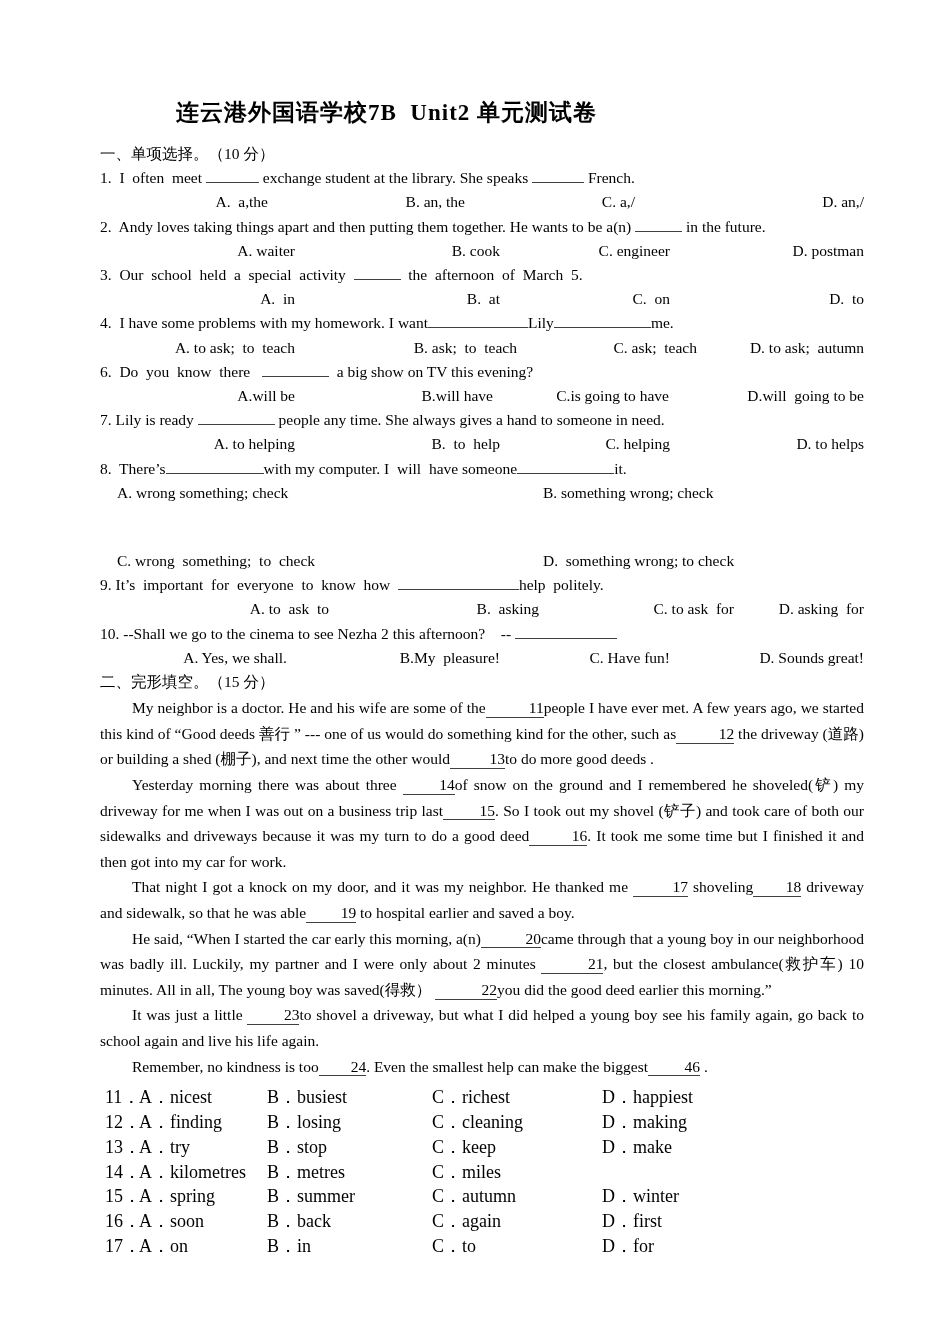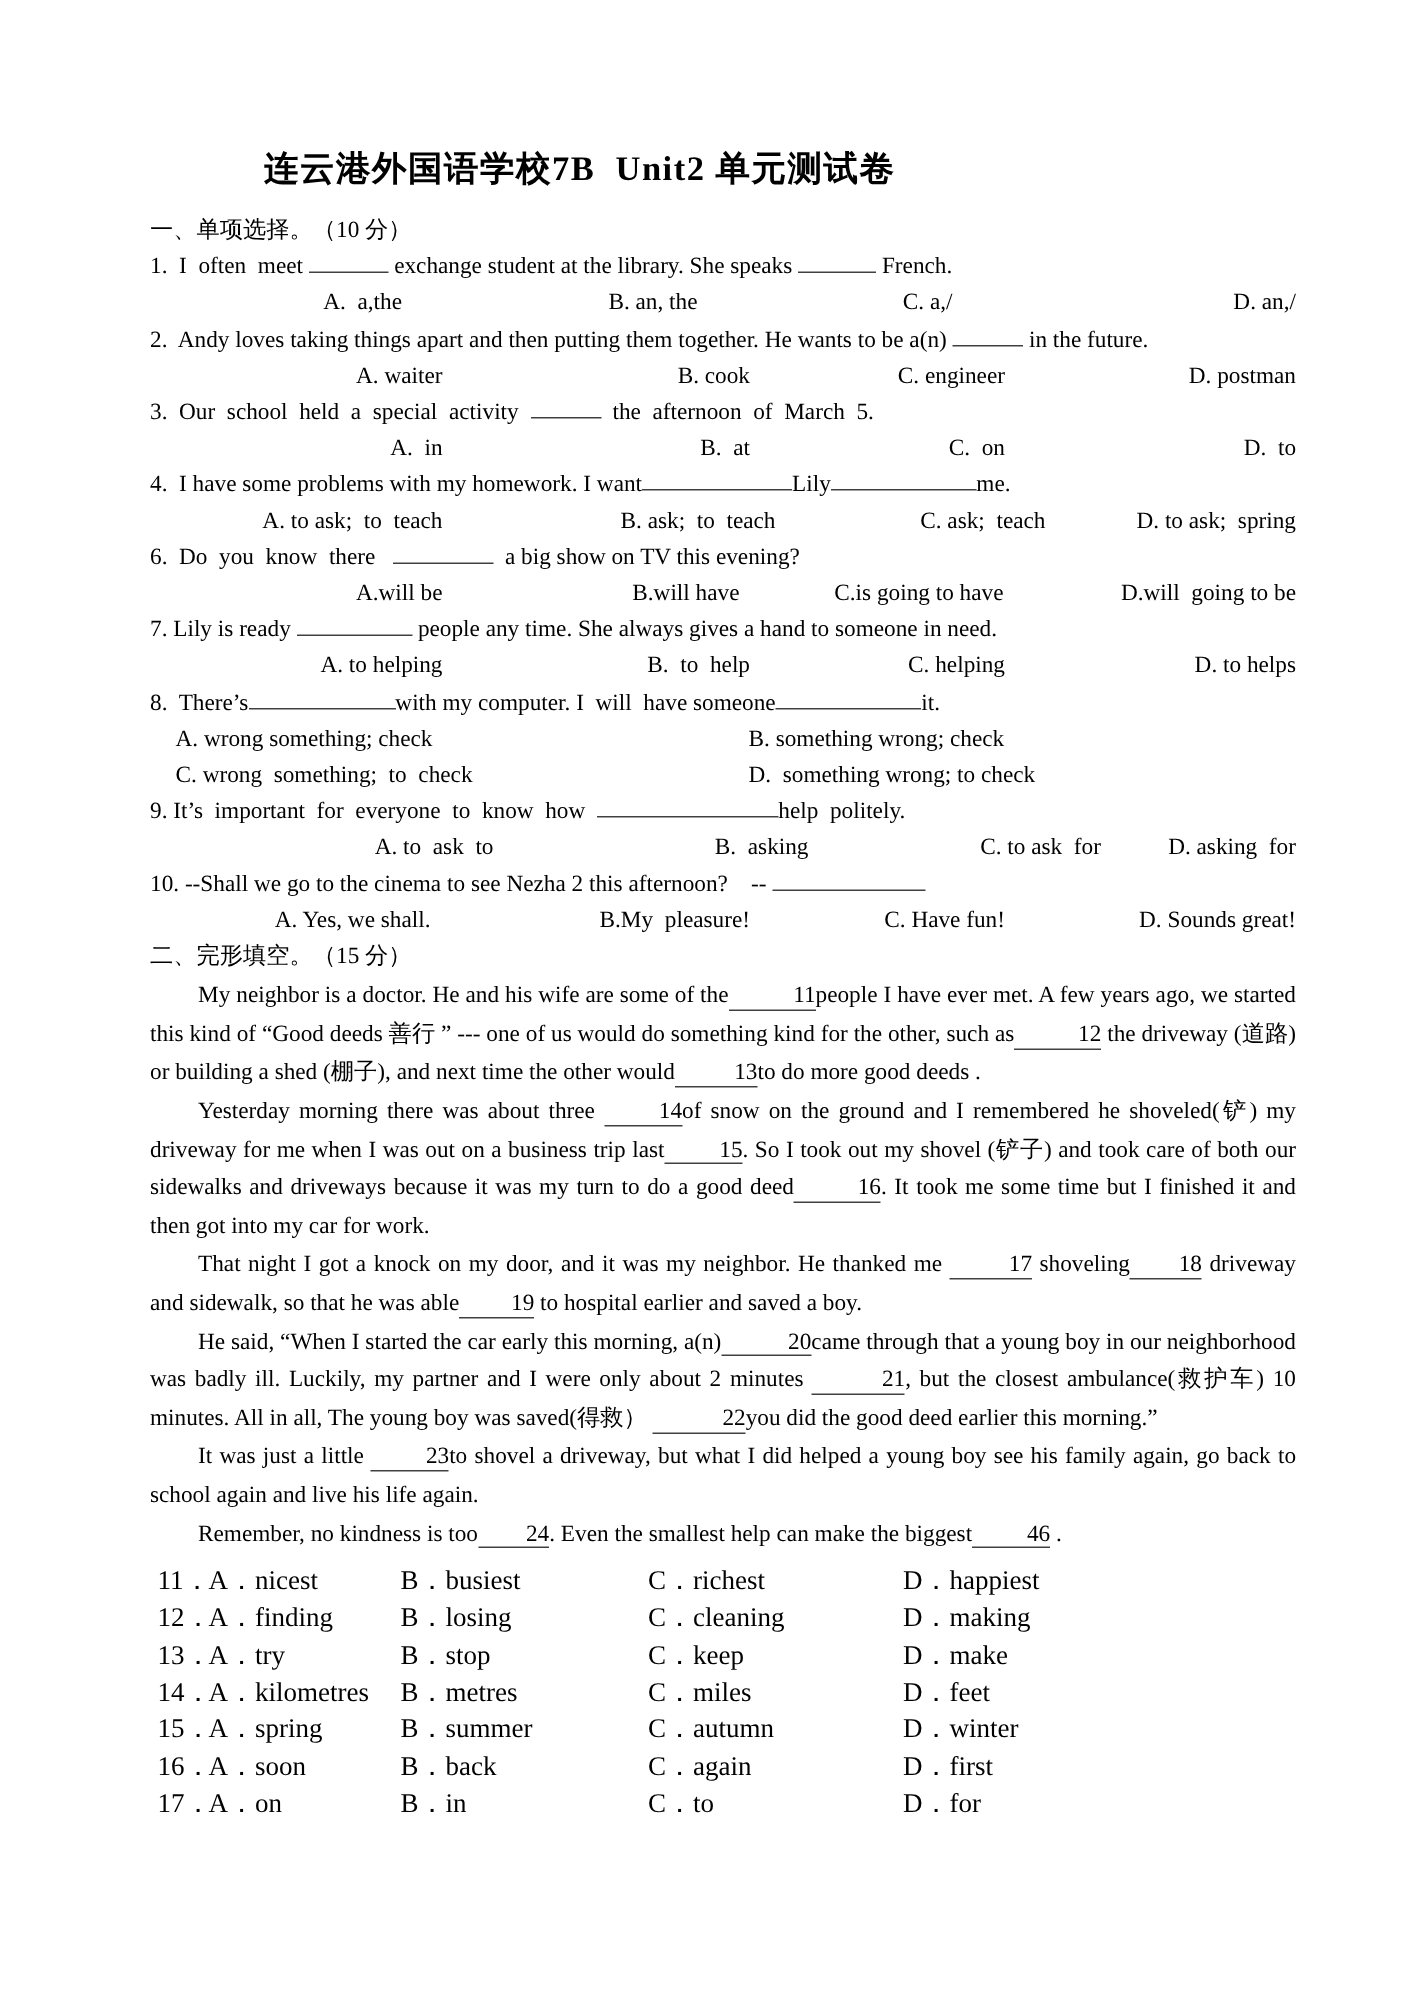--- a/index.html
+++ b/index.html
@@ -36,21 +36,21 @@
   }
 
   .opts {
     display: grid;
     font-size: 15.5px;
     line-height: 24.2px;
     white-space: pre-wrap;
     padding-left: 17px;
   }
   .opts4 { grid-template-columns: 178px 205px 170px 1fr; text-align: right; }
-  .opts2 { grid-template-columns: 382px 1fr; }
+  .opts2 { grid-template-columns: 382px 1fr; gap: 44px; }
 
   .blank {
     display: inline-block;
     border-bottom: 1px solid #404040;
     text-align: right;
     line-height: 1.08;
     min-width: 40px;
   }
 
   .cloze { margin-top: 1px; }
@@ -110,21 +110,21 @@
       <span>D.  to</span>
     </div>
   </div>
 
   <div>
     <div class="stem">4.  I have some problems with my homework. I want<span class="blank" style="min-width: 100px;"></span>Lily<span class="blank" style="min-width: 97px;"></span>me.</div>
     <div class="opts opts4" style="grid-template-columns:178px 222px 180px 1fr;">
       <span>A. to ask;  to  teach</span>
       <span>B. ask;  to  teach</span>
       <span>C. ask;  teach</span>
-      <span>D. to ask;  spring</span>
+      <span>D. to ask;  autumn</span>
     </div>
   </div>
 
 
   <div>
     <div class="stem">6.  Do  you  know  there   <span class="blank" style="min-width: 67px;"></span>  a big show on TV this evening?</div>
     <div class="opts opts4" style="grid-template-columns:178px 198px 176px 1fr;">
       <span>A.will be</span>
       <span>B.will have</span>
       <span>C.is going to have</span>
@@ -203,21 +203,20 @@
       <span>A．try</span>
       <span>B．stop</span>
       <span>C．keep</span>
       <span>D．make</span>
     </div>
     <div class="crow">
       <span>14．</span>
       <span>A．kilometres</span>
       <span>B．metres</span>
       <span>C．miles</span>
-      <span>D．feet</span>
     </div>
     <div class="crow">
       <span>15．</span>
       <span>A．spring</span>
       <span>B．summer</span>
       <span>C．autumn</span>
       <span>D．winter</span>
     </div>
     <div class="crow">
       <span>16．</span>

